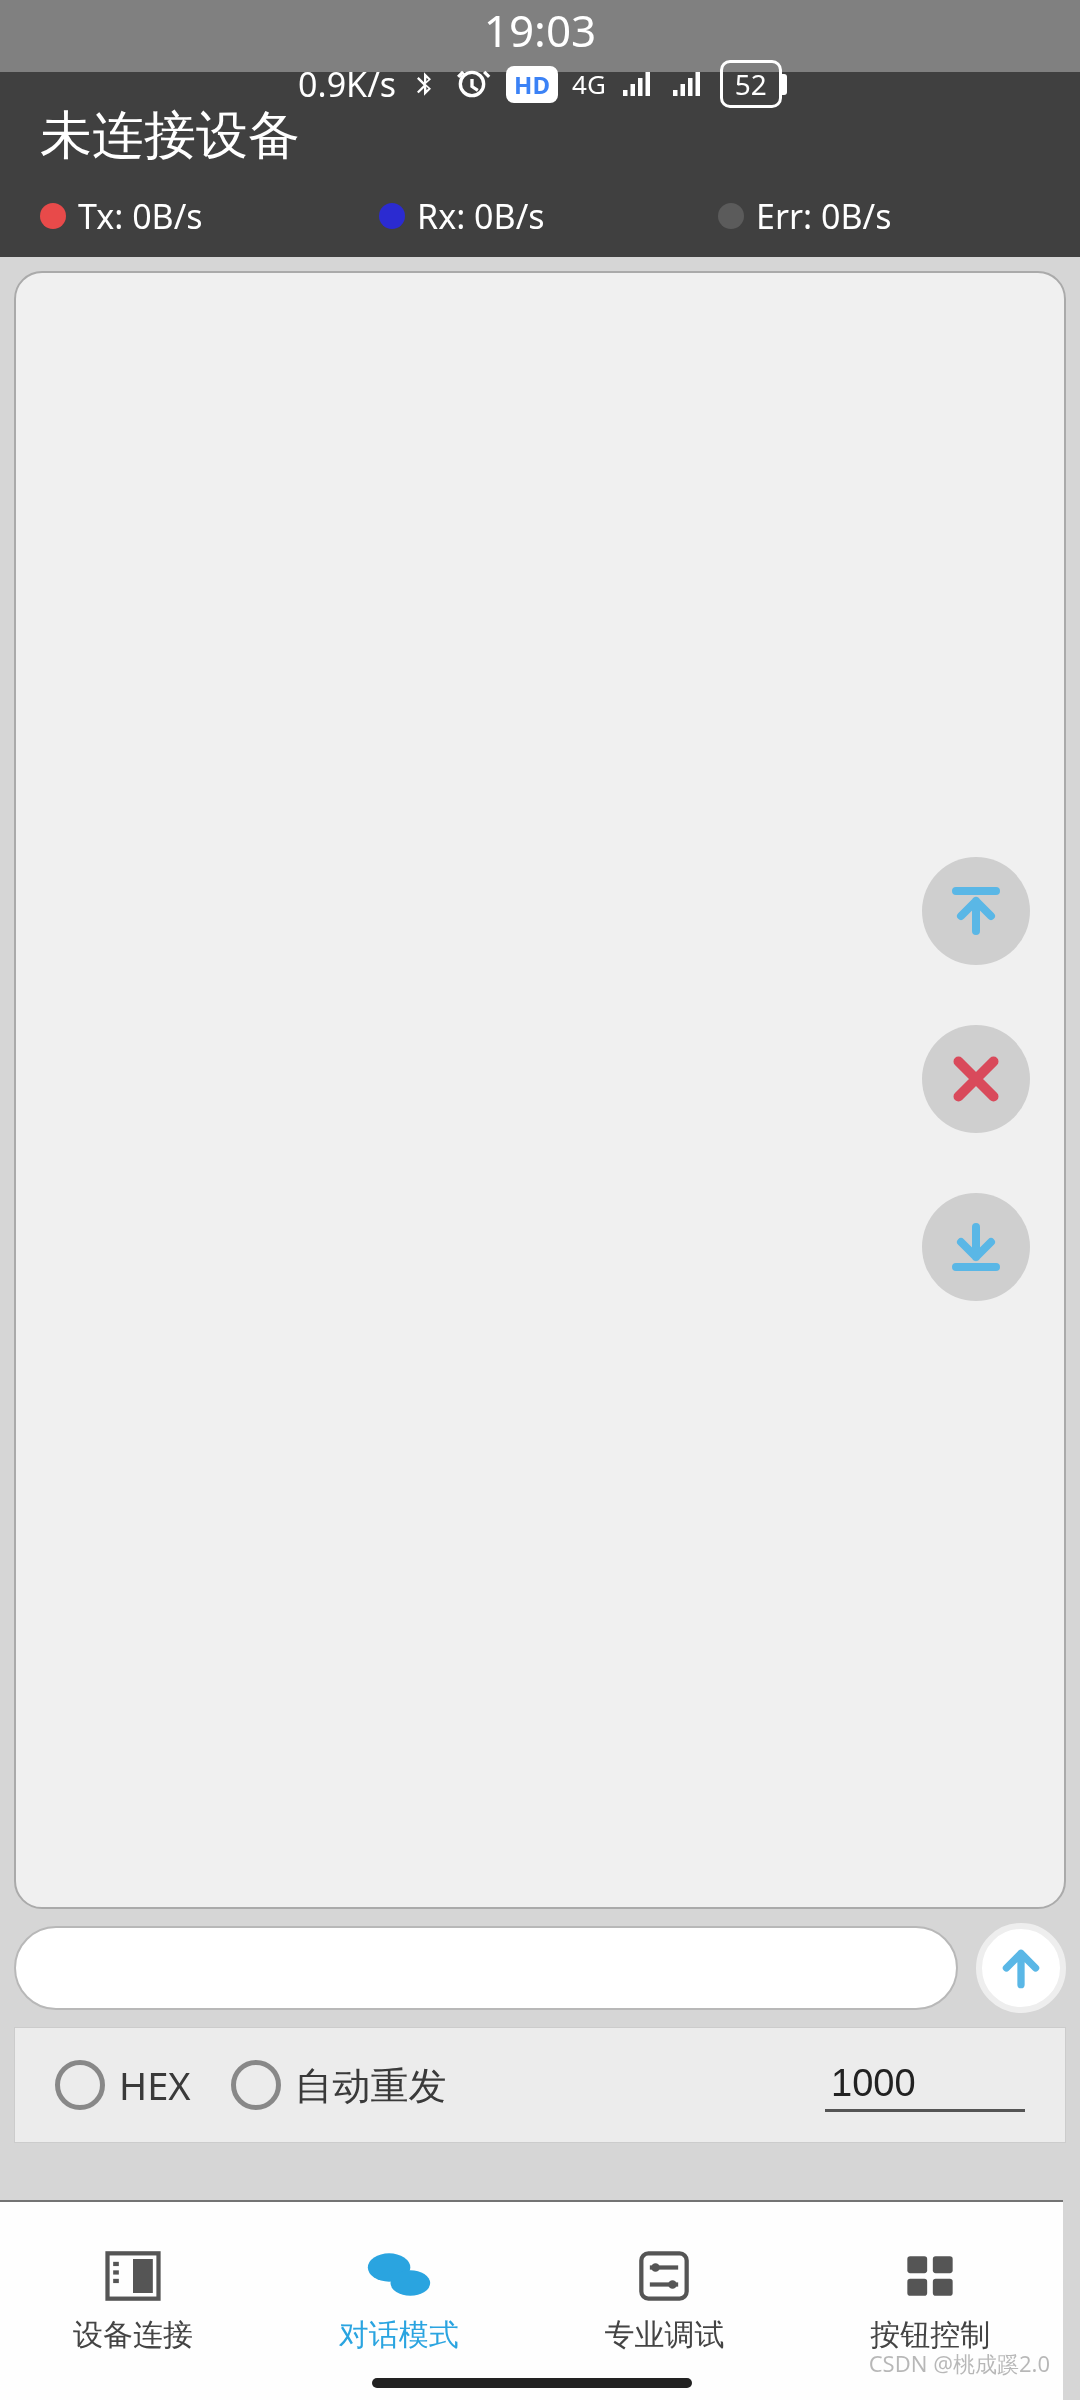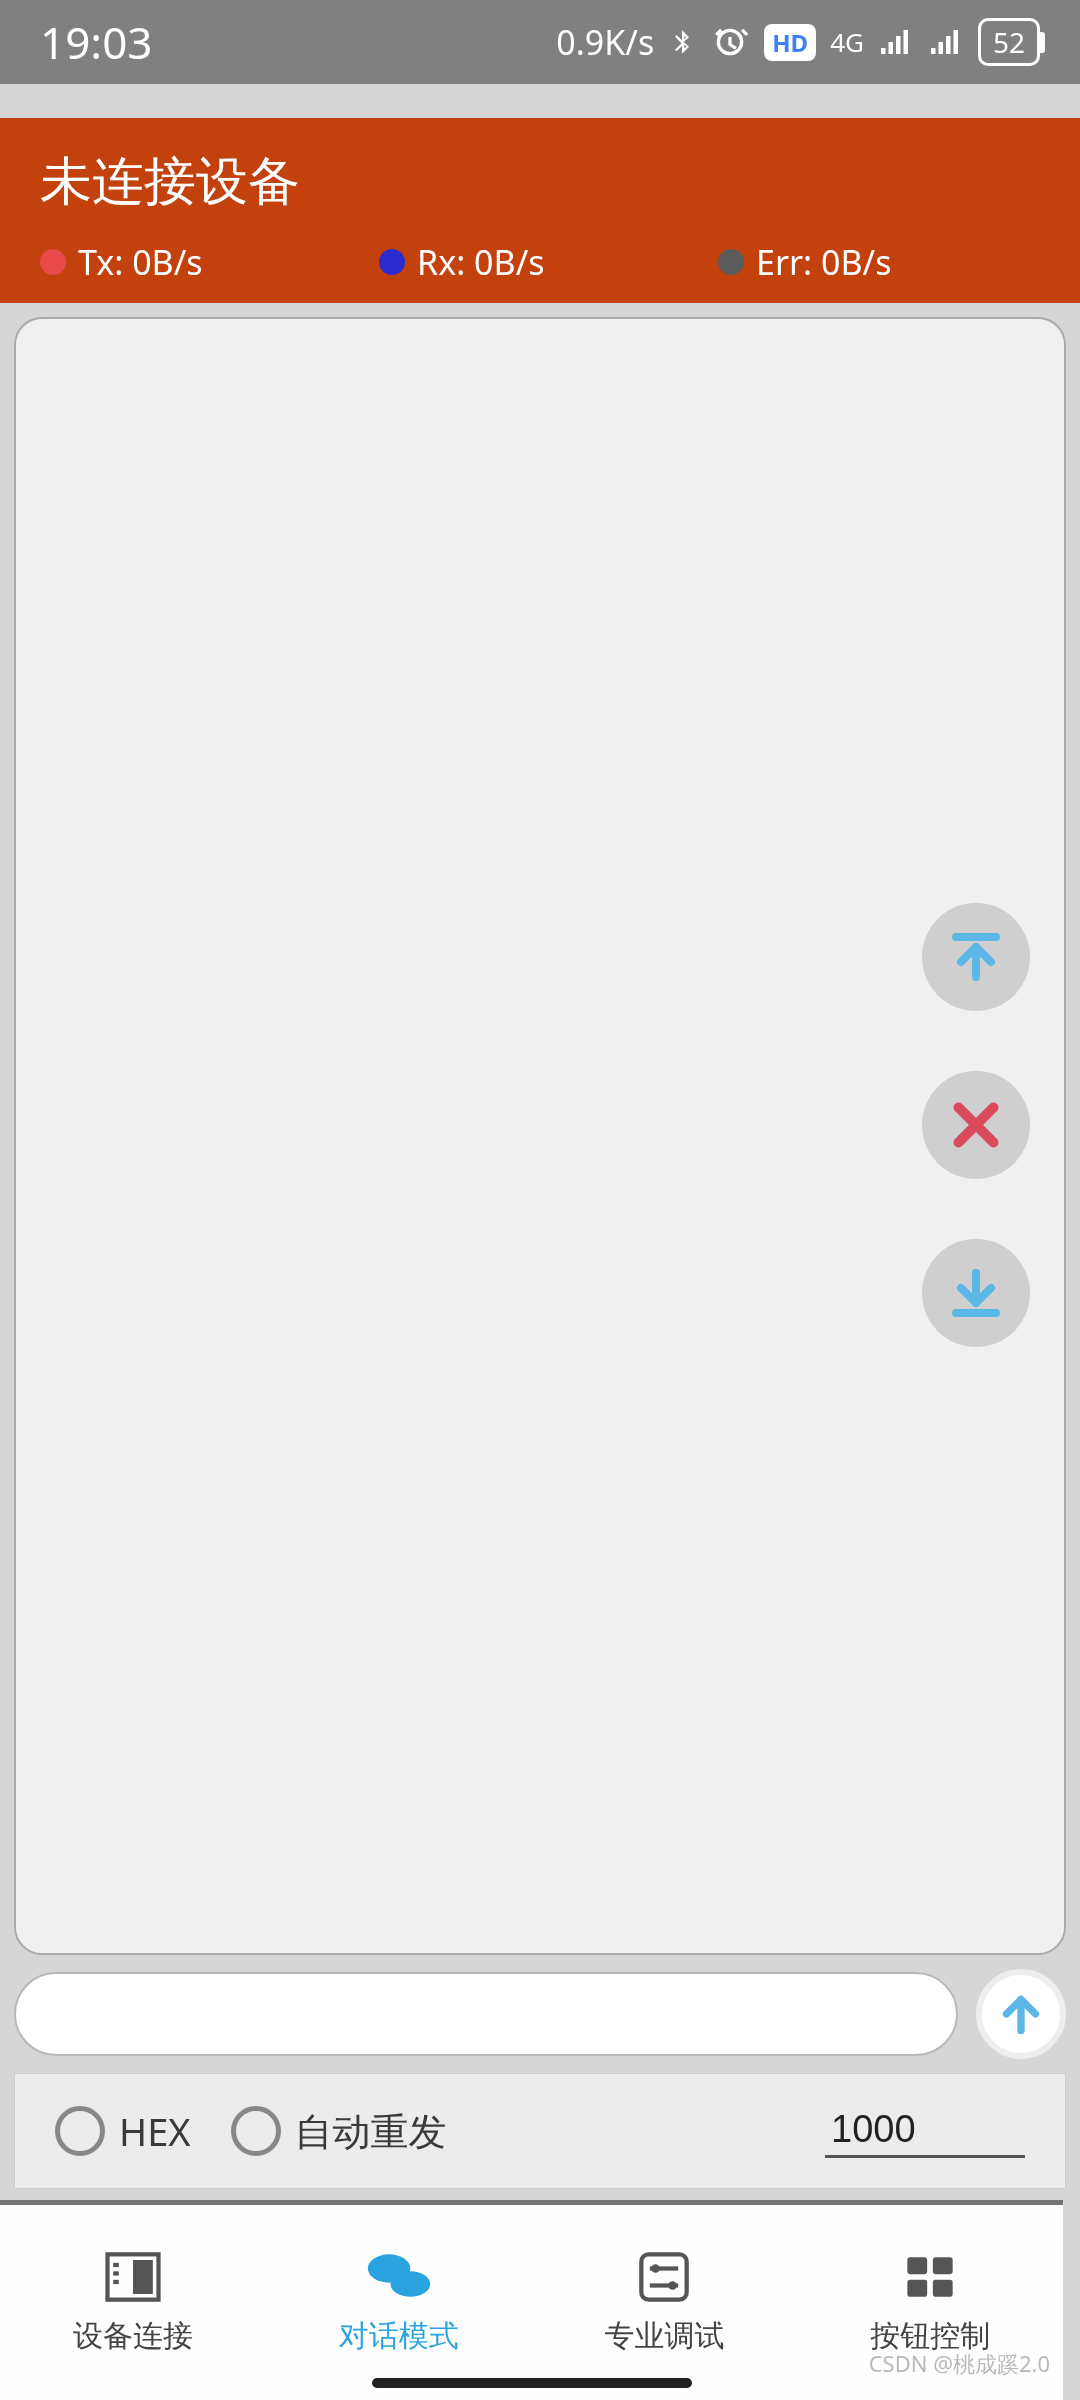--- a/index.html
+++ b/index.html
@@ -1,28 +1,28 @@
 <!DOCTYPE html>
 <html><head>
 <meta charset="utf-8">
 <style>
   * { box-sizing: border-box; margin: 0; padding: 0; }
   html, body { width: 1080px; height: 2400px; font-family: -apple-system, "Noto Sans", sans-serif; background: #d6d6d6; overflow: hidden; }
   
   
-  .status-bar { height: 84px; background: #808080; display: flex; align-items: center; justify-content: space-between; padding: 16px 40px; color: #fff; }
+  .status-bar { height: 72px; background: #808080; display: flex; align-items: center; justify-content: space-between; padding: 0 40px; color: #fff; flex-direction: column; }
   .status-time { font-size: 44px; font-weight: 400; }
   .status-right { display: flex; align-items: center; gap: 14px; font-size: 34px; }
   .status-right svg { fill: #fff; }
   .battery-box { display: inline-flex; align-items: center; border: 3px solid #fff; border-radius: 10px; padding: 2px 12px; font-size: 28px; position: relative; }
   .battery-box::after { content: ""; position: absolute; right: -8px; top: 25%; width: 5px; height: 50%; background: #fff; border-radius: 0 3px 3px 0; }
   .hd-badge { background: #fff; color: #3b82f6; font-weight: 700; font-size: 24px; padding: 2px 8px; border-radius: 8px; }
 
   
-  .app-header { background: #c2410c; color: #fff; padding: 25px 23px 18px 40px; margin-top: 34px; }
+  .app-header { background: #404040; color: #fff; padding: 25px 23px 18px 40px; }
   .app-title { font-size: 52px; font-weight: 400; margin-bottom: 22px; }
   .stats-row { display: flex; gap: 0; text-align: right; }
   .stat { display: flex; align-items: center; gap: 12px; flex: 1; font-size: 34px; }
   .dot { width: 26px; height: 26px; border-radius: 50%; }
   .dot-red { background: #e84a4a; }
   .dot-blue { background: #2b2bd1; }
   .dot-gray { background: #5b5b5b; }
 
   
   .main-area { padding: 14px; position: relative; }
@@ -37,21 +37,21 @@
   .send-fab { width: 90px; height: 90px; border-radius: 50%; background: #fff; border: 6px solid #eee; display: flex; align-items: center; justify-content: center; }
   .send-fab svg { width: 50px; height: 50px; }
 
   
   .options { margin: 0 14px 14px 14px; background: #ececec; border: 1px solid #ccc; padding: 30px 40px; display: flex; align-items: center; gap: 40px; font-size: 38px; color: #3a3a3a; }
   .radio { width: 50px; height: 50px; border: 5px solid #888; border-radius: 50%; display: inline-block; flex-shrink: 0; }
   .opt-group { display: flex; align-items: center; gap: 14px; }
   .interval-input { border: none; border-bottom: 3px solid #555; background: transparent; font-size: 38px; width: 200px; padding: 4px 6px; color: #222; }
 
   
-  .bottom-nav { position: absolute; bottom: 0; left: 0; right: 17px; height: 200px; background: #fefefe; display: flex; border-top: 5px solid #737373; }
+  .bottom-nav { position: absolute; bottom: 0; left: 0; right: 17px; height: 200px; background: #fefefe; display: flex; border-top: 2px solid #737373; }
   .nav-item { flex: 1; display: flex; flex-direction: column; align-items: center; justify-content: center; gap: 8px; font-size: 30px; color: #444; }
   .nav-item.active { color: #2aa4e0; }
   .nav-item svg { width: 68px; height: 58px; }
 
   
   .home-ind { position: absolute; bottom: 12px; left: 50%; transform: translateX(-50%); width: 320px; height: 10px; background: #222; border-radius: 5px; }
 
   .watermark { position: absolute; bottom: 20px; right: 30px; font-size: 22px; color: rgba(0,0,0,0.28); }
 </style>
 </head>

